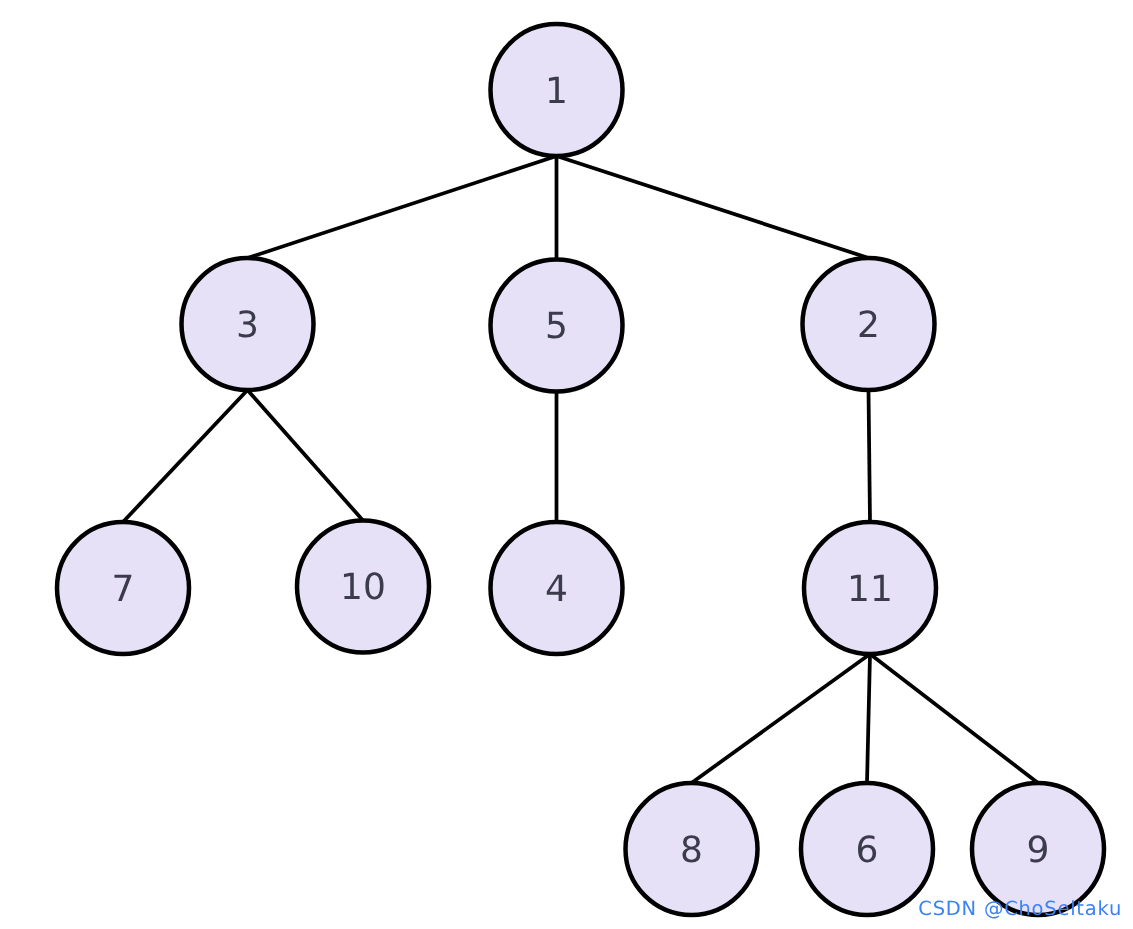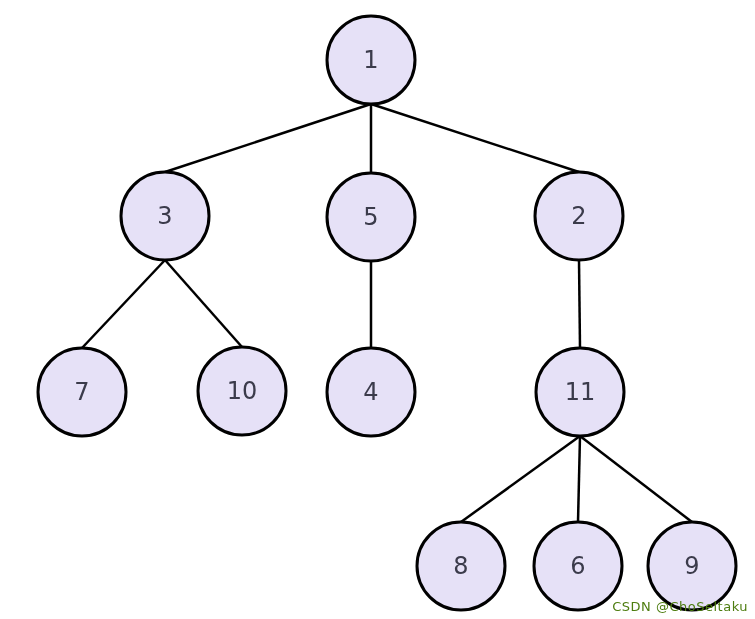--- a/index.html
+++ b/index.html
@@ -19,21 +19,21 @@
     display: block;
     width: 755px;
     height: 619px;
   }
   .watermark {
     position: absolute;
     right: 7px;
     bottom: 5px;
     font-size: 13px;
     letter-spacing: 0.5px;
-    color: #4d7c0f;
+    color: #3b82f6;
     font-family: "DejaVu Sans", sans-serif;
     pointer-events: none;
     white-space: nowrap;
   }
 </style>
 </head>
 <body>
 
 <div class="canvas">
   <svg id="tree-svg" viewBox="0 0 755 619" xmlns="http://www.w3.org/2000/svg">

